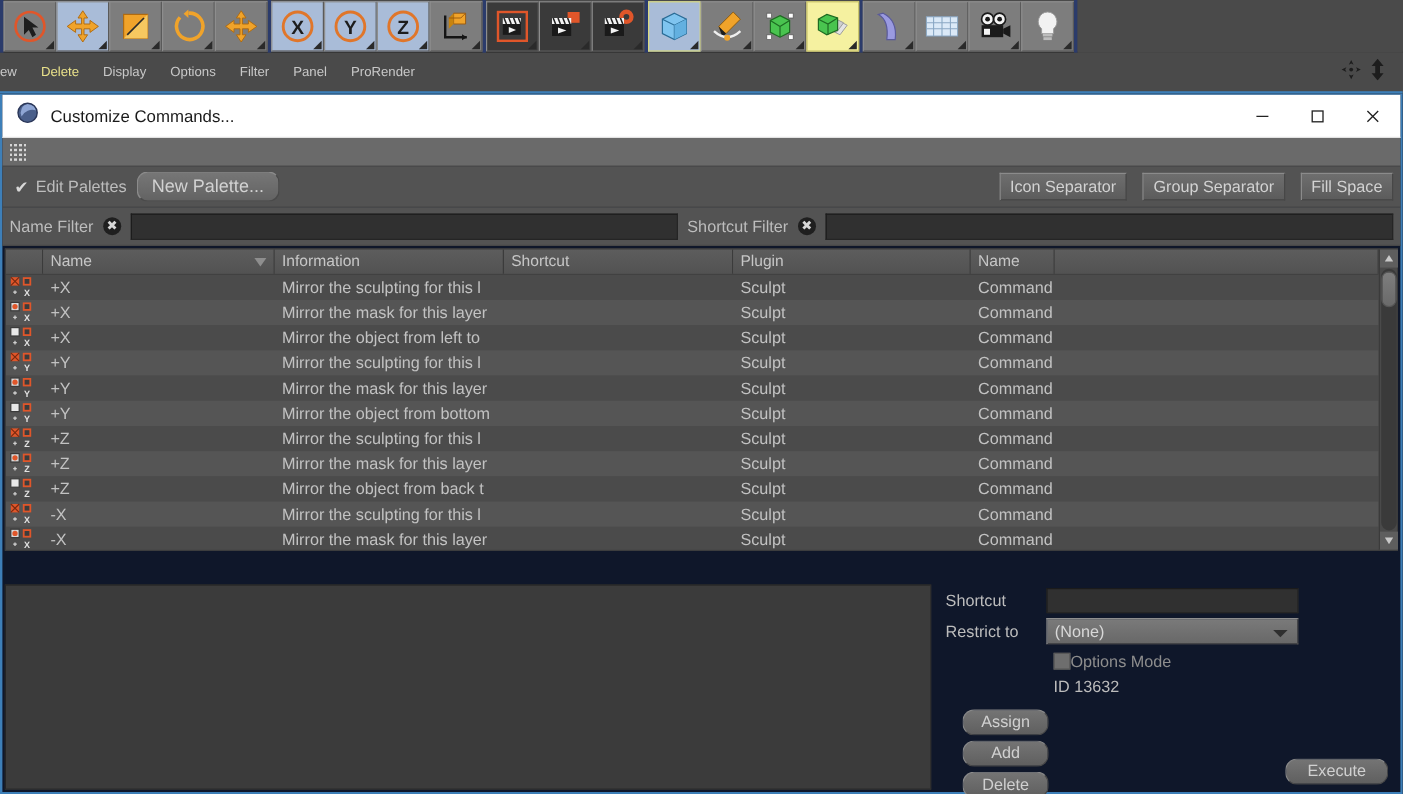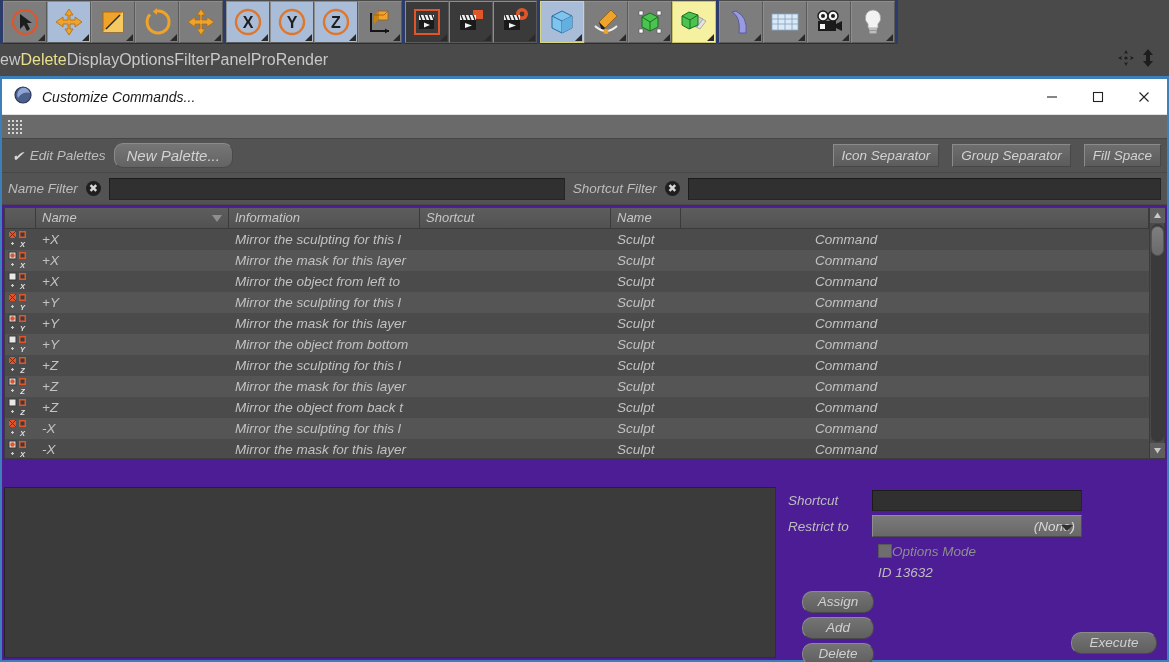--- a/index.html
+++ b/index.html
@@ -39,36 +39,35 @@
   .tb-fill { flex: 1 1 auto; height: 44px; background: #4a4a4a; }
 
   
   .menubar {
     position: absolute; left: 0; top: 44px; width: 1169px; height: 34px;
     background: #4a4a4a;
     display: flex; align-items: center;
     border-bottom: 2px solid #3d7fb8;
   }
   .menubar .mi {
-    color: #c8c8c8; font-size: 16px; padding: 0 0; line-height: 30px;
+    color: #c8c8c8; font-size: 11px; padding: 0 10px; line-height: 30px;
     white-space: nowrap;
   }
   .menubar .mi.active { color: #e8e08a; }
   .menubar .mi:first-child { padding-left: 0; }
   .menu-right { margin-left: auto; display: flex; align-items: center; padding-right: 14px; gap: 6px; }
 
   
   .dialog {
     position: absolute; left: 0; top: 78px; width: 1169px; height: 584px;
-    background: #4c1d95;
+    background: #0f172a;
     border-left: 2px solid #3d7fb8;
     border-top: 1px solid #3d7fb8;
     border-right: 2px solid #3d7fb8;
     border-bottom: 2px solid #3d7fb8;
-    font-style: italic;
   }
   .titlebar {
     height: 36px; background: #ffffff;
     display: flex; align-items: center;
     border-bottom: 1px solid #e2e2e2;
   }
   .titlebar .app-icon { margin-left: 12px; margin-right: 10px; display: block; }
   .titlebar .title { color: #1a1a1a; font-size: 14px; }
   .win-ctrls { margin-left: auto; display: flex; height: 36px; }
   .win-btn {
@@ -212,21 +211,21 @@
   .prop-label { width: 84px; color: #bdbdbd; font-size: 13.5px; }
   .prop-input {
     width: 210px; height: 21px; background: #303030;
     border: 1px solid #252525; border-top-color: #1b1b1b; border-left-color: #1b1b1b;
   }
   .combo {
     width: 210px; height: 22px;
     background: linear-gradient(#7a7a7a, #686868);
     border: 1px solid #4d4d4d; border-top-color: #8e8e8e; border-left-color: #8e8e8e;
     display: flex; align-items: center; padding: 0 6px;
-    color: #d8d8d8; font-size: 13.5px; position: relative; justify-content: flex-end;
+    color: #d8d8d8; font-size: 13.5px; position: relative;
   }
   .combo .caret {
     position: absolute; right: 8px; top: 9px;
     width: 0; height: 0;
     border-left: 6px solid transparent; border-right: 6px solid transparent;
     border-top: 6px solid #2f2f2f;
   }
   .opt-row { display: flex; align-items: center; gap: 0; padding-left: 90px; height: 24px; }
   .opt-box {
     width: 14px; height: 14px; background: #6e6e6e;
@@ -573,20 +572,21 @@
     <div class="table-wrap">
       <div class="table-main">
         <div class="thead">
           <div class="th c-icon"></div>
           <div class="th c-name">
             <span>Name</span>
             <span class="sortmark"></span>
           </div>
           <div class="th c-info">Information</div>
           <div class="th c-short">Shortcut</div>
+          <div class="th c-plug">Plugin</div>
           <div class="th c-type">Name</div>
           <div class="th c-rest"></div>
         </div>
         <div id="rows">
             <div class="tr odd">
               <div class="cell-icon">
                 <svg class="mini-icon" viewBox="0 0 26 19">
                   <g>
                     <rect x="1" y="1" width="7" height="7" fill="#e0562a"></rect>
                     <path d="M1 1 L8 8 M8 1 L1 8" stroke="#7a2a10" stroke-width="1"></path>

